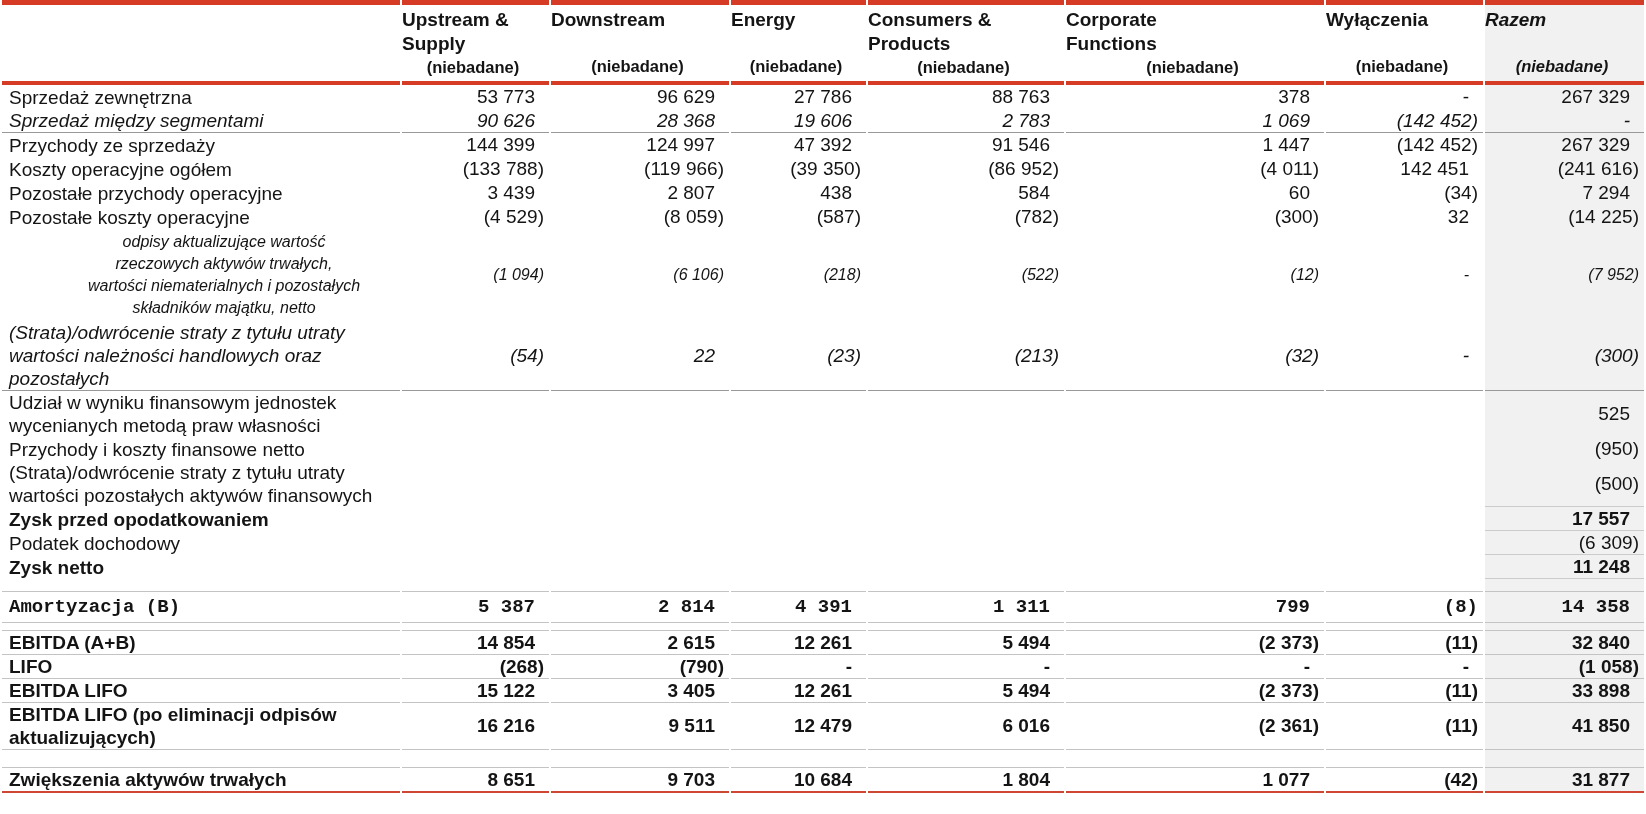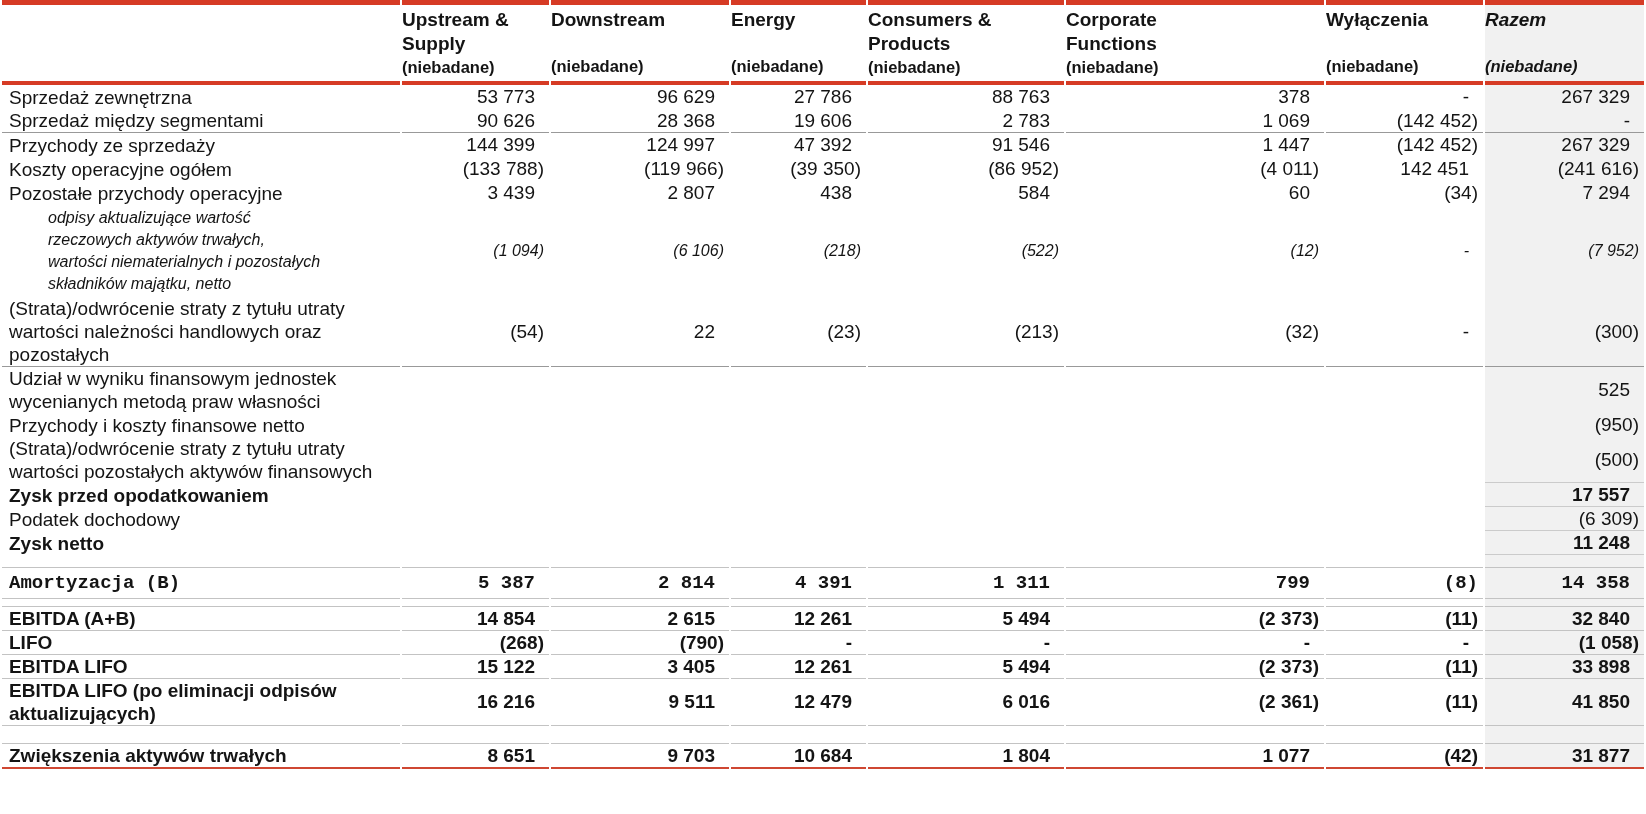--- a/index.html
+++ b/index.html
@@ -48,21 +48,21 @@
     font-size:19px;
     line-height:24px;
     text-align:left;
     padding:3px 14px 0 0;
     min-height:47px;
     white-space:pre-line;
   }
   .col-sub{
     font-size:16.5px;
     line-height:22px;
-    text-align:left;
+    text-align:center;
     padding:0 5px 3px 0;
   }
 
   
   tbody tr{height:24px;}
   tbody td{
     padding:0;
     vertical-align:middle;
     background:#ffffff;
   }
@@ -76,25 +76,25 @@
   td.num{
     text-align:right;
     padding-right:14px;
     white-space:nowrap;
   }
   td.num.paren{padding-right:5px;}
   td.razem{background:var(--razem-bg);}
 
   tr.bold td{font-weight:bold;}
   tr.italic-sub td{font-style:italic;font-size:16px;}
-  tr.italic-sub td.label{padding-left:46px;line-height:22px;padding-top:2px;padding-bottom:2px;}
+  tr.italic-sub td.label{padding-left:46px;line-height:22px;padding-top:2px;padding-bottom:2px;text-align:center;}
   tr.tall{height:31px;font-family:Liberation Mono, monospace;}
 
   tr.bb  td{border-bottom:1px solid var(--grid-light);}
-  tr.bbd td{border-bottom:1px solid var(--grid-dark);}
+  tr.bbd td{border-bottom:1px solid var(--grid-dark);font-style:italic;}
   tr.rb  td.razem{border-bottom:1px solid var(--grid-razem);}
   tr.redb td{border-bottom:2px solid var(--red-soft);}
   tr.spacer td{font-size:2px;line-height:2px;}
 </style>
 </head>
 <body>
 
 <table class="seg">
   <colgroup>
     <col class="c-label">
@@ -186,20 +186,30 @@
       <tr>
         <td class="label">Pozostałe przychody operacyjne</td>
         <td class="num">3 439</td>
         <td class="num">2 807</td>
         <td class="num">438</td>
         <td class="num">584</td>
         <td class="num">60</td>
         <td class="num paren">(34)</td>
         <td class="num razem">7 294</td>
       </tr>
+      <tr>
+        <td class="label">Pozostałe koszty operacyjne</td>
+        <td class="num paren">(4 529)</td>
+        <td class="num paren">(8 059)</td>
+        <td class="num paren">(587)</td>
+        <td class="num paren">(782)</td>
+        <td class="num paren">(300)</td>
+        <td class="num">32</td>
+        <td class="num razem paren">(14 225)</td>
+      </tr>
       <tr class="italic-sub">
         <td class="label">odpisy aktualizujące wartość
 rzeczowych aktywów trwałych,
 wartości niematerialnych i pozostałych
 składników majątku, netto</td>
         <td class="num paren">(1 094)</td>
         <td class="num paren">(6 106)</td>
         <td class="num paren">(218)</td>
         <td class="num paren">(522)</td>
         <td class="num paren">(12)</td>

